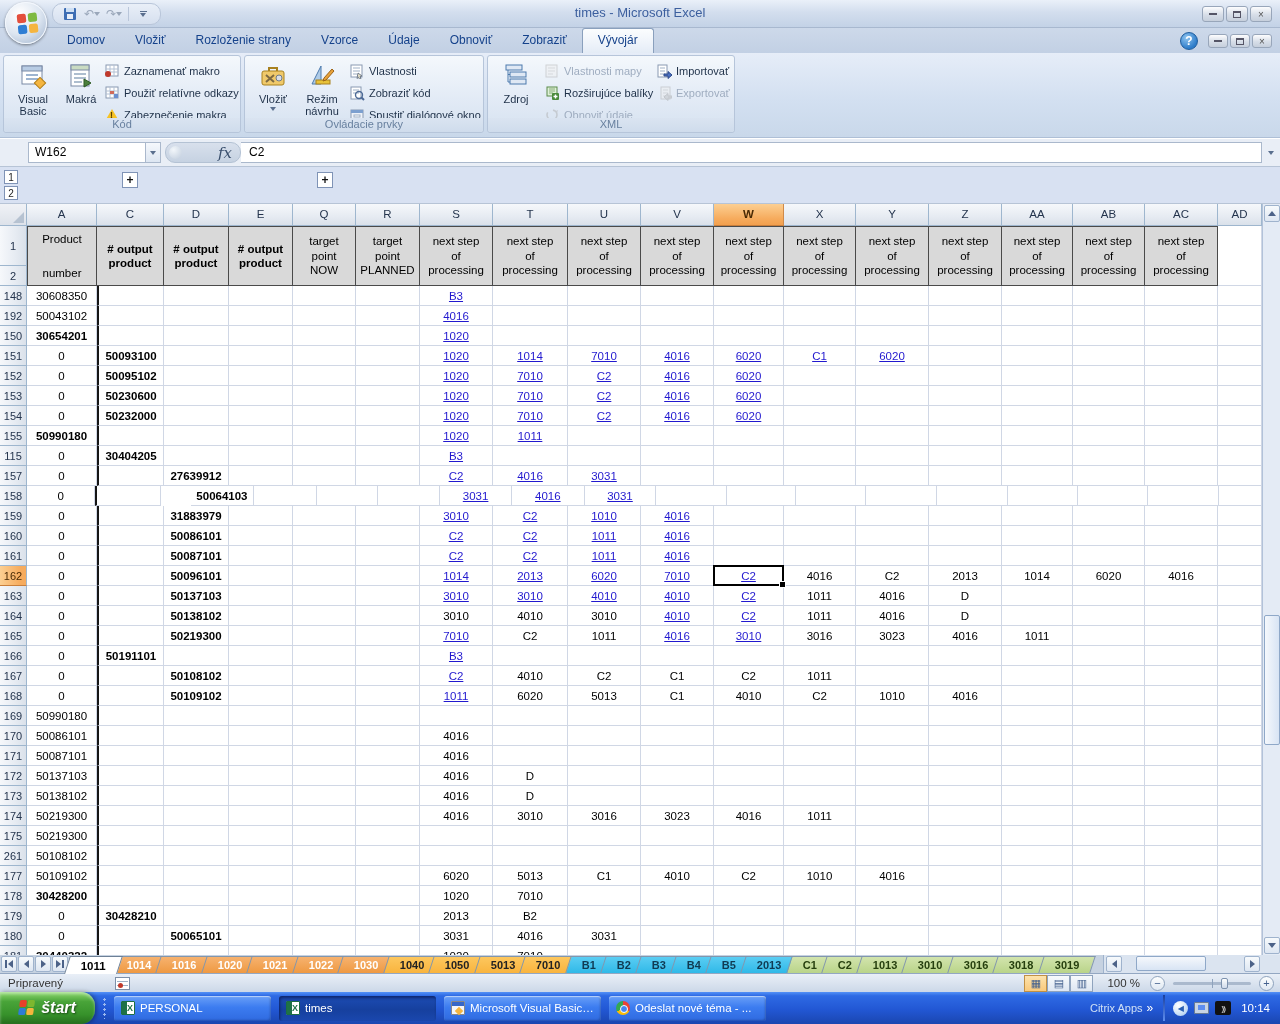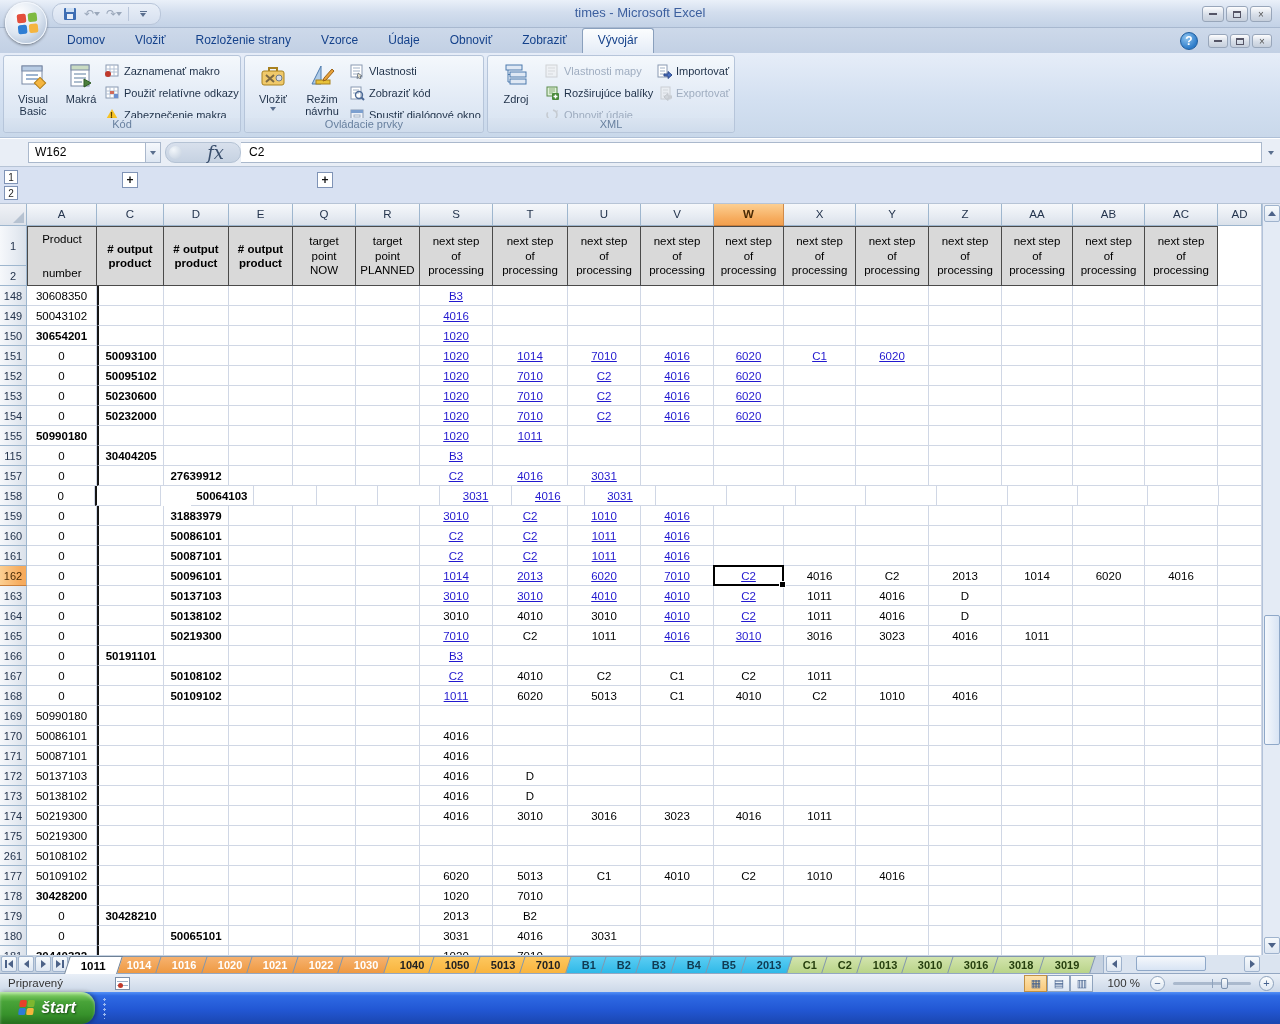--- a/index.html
+++ b/index.html
@@ -67,21 +67,21 @@
 
 
 #fbar{position:absolute;left:0;top:139px;width:1280px;height:28px;background:#e9eef6;border-bottom:1px solid #b7c4d6;display:flex;align-items:center}
 #namebox{width:118px;height:21px;background:#fff;border:1px solid #aab8cc;margin-left:28px;
  font-size:12px;padding:2px 6px;color:#000}
 #namebox-drop{width:15px;height:21px;border:1px solid #aab8cc;border-left:none;background:linear-gradient(#f5f8fc,#dde6f2);
  display:flex;align-items:center;justify-content:center}
 #fx-capsule{width:76px;height:21px;margin-left:4px;border-radius:10px;background:linear-gradient(#d8e0ec,#c6d2e2);
  display:flex;align-items:center;border:1px solid #b4c2d4}
 #fx-dot{width:13px;height:13px;border-radius:50%;background:radial-gradient(circle at 35% 30%,#f2f6fa,#c0cddd);margin-left:3px}
-#fx-label{margin-left:auto;margin-right:16px;font-family:"DejaVu Serif",serif;font-style:italic;font-size:18px;color:#3a4f6d}
+#fx-label{margin-left:auto;margin-right:8px;font-family:"DejaVu Serif",serif;font-style:italic;font-size:15px;color:#3a4f6d}
 #formula-area{flex:1;height:21px;background:#fff;border:1px solid #aab8cc;border-left:none;margin-right:2px;
  font-size:12px;padding:2px 8px;color:#000}
 #fbar-drop{width:14px;height:21px;display:flex;align-items:center;justify-content:center;margin-right:2px}
 
 
 #outline{position:absolute;left:0;top:167px;width:1280px;height:37px;background:#d8e1f2;border-bottom:1px solid #b7c4d6}
 .lvlbox{position:absolute;width:14px;height:14px;background:#fff;border:1px solid #7f93b6;font-size:10px;
  text-align:center;line-height:13px;color:#222}
 .plusbox{position:absolute;width:16px;height:16px;background:#fff;border:1px solid #7f93b6;font-size:12px;font-weight:bold;
  text-align:center;line-height:14px;color:#111}
@@ -600,21 +600,21 @@
         <div class="gcell" style="width: 70px;"></div>
         <div class="gcell" style="width: 72px;"></div>
         <div class="gcell" style="width: 73px;"></div>
         <div class="gcell" style="width: 73px;"></div>
         <div class="gcell" style="width: 71px;"></div>
         <div class="gcell" style="width: 72px;"></div>
         <div class="gcell" style="width: 73px;"></div>
         <div class="gcell" style="width: 44px;"></div>
       </div>
       <div class="grow">
-        <div class="rowh">149</div>
+        <div class="rowh">192</div>
         <div class="gcell" style="width: 70px;">
           <span>50043102</span>
         </div>
         <div class="gcell cb" style="width: 67px;"></div>
         <div class="gcell" style="width: 65px;"></div>
         <div class="gcell" style="width: 64px;"></div>
         <div class="gcell" style="width: 63px;"></div>
         <div class="gcell" style="width: 64px;"></div>
         <div class="gcell" style="width: 73px;">
           <span class="link">4016</span>
@@ -1785,13 +1785,40 @@
   <div id="startbtn">
     <span class="flag">
       <i style="background:#e8402a"></i>
         <i style="background:#7db72f"></i>
         <i style="background:#2e7cd6"></i>
         <i style="background:#f6b53d"></i>
     </span>
     <span id="start-label">štart</span>
   </div>
   <div class="tdots"></div>
+  <div id="taskbtns" style="display:flex">
+      <div class="taskbtn">
+        <span class="xlicon"></span>
+        <span class="tlabel">PERSONAL</span>
+      </div>
+      <div class="taskbtn pressed">
+        <span class="xlicon"></span>
+        <span class="tlabel">times</span>
+      </div>
+      <div class="taskbtn">
+        <span class="vbicon"></span>
+        <span class="tlabel">Microsoft Visual Basic ...</span>
+      </div>
+      <div class="taskbtn">
+        <span class="chromeicon"></span>
+        <span class="tlabel">Odeslat nové téma - ...</span>
+      </div>
+    </div>
+  <div id="tray">
+    <span id="citrix">Citrix Apps</span>
+    <span id="chev">»</span>
+    <span id="tray-sep"></span>
+    <span class="trayicon tr-citrix">◀</span>
+    <span class="trayicon tr-net"></span>
+    <span class="trayicon tr-vol">))</span>
+    <span id="clock">10:14</span>
+  </div>
 </div>
 
 </body></html>

